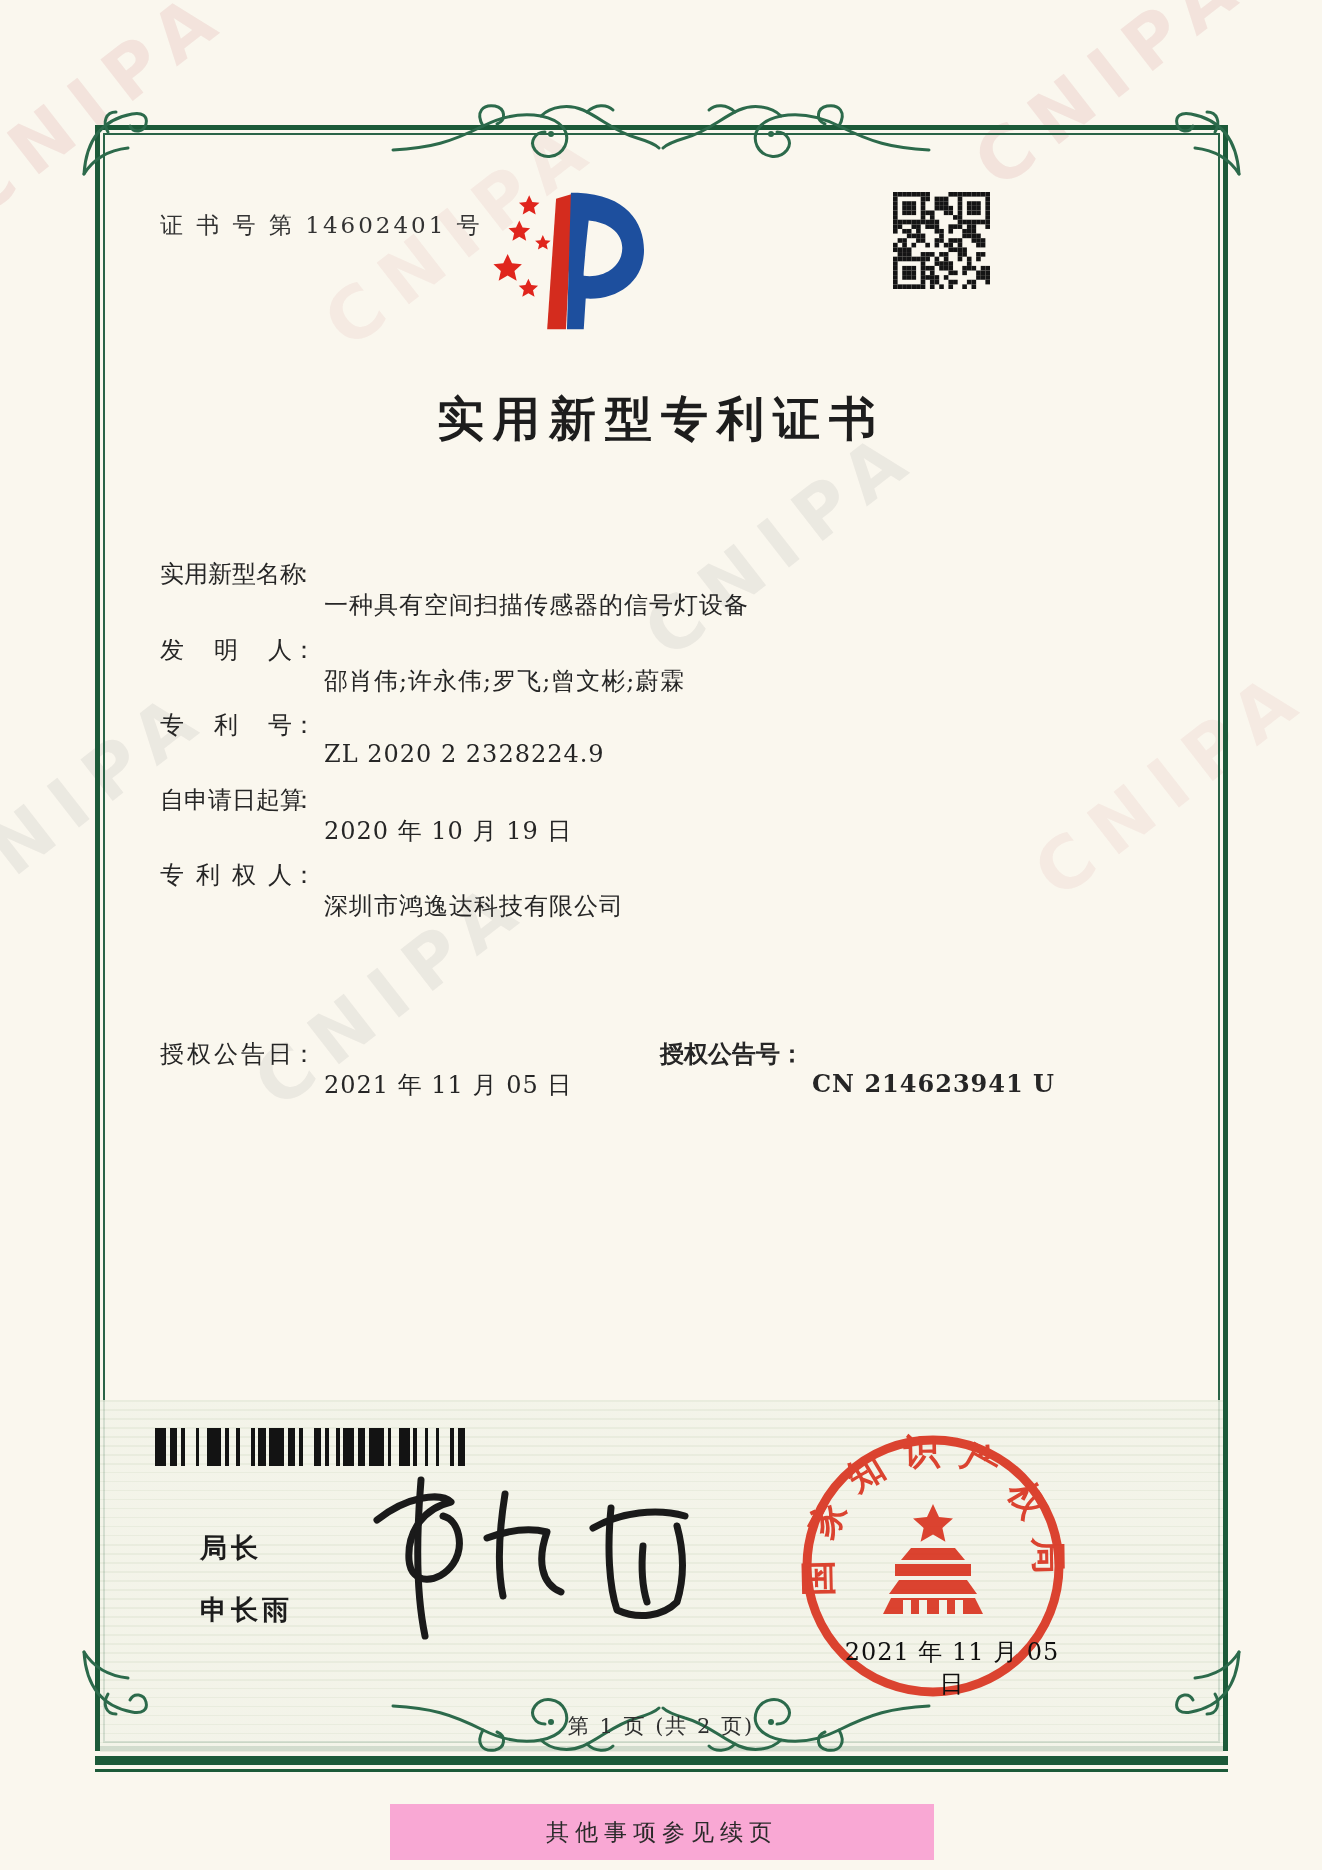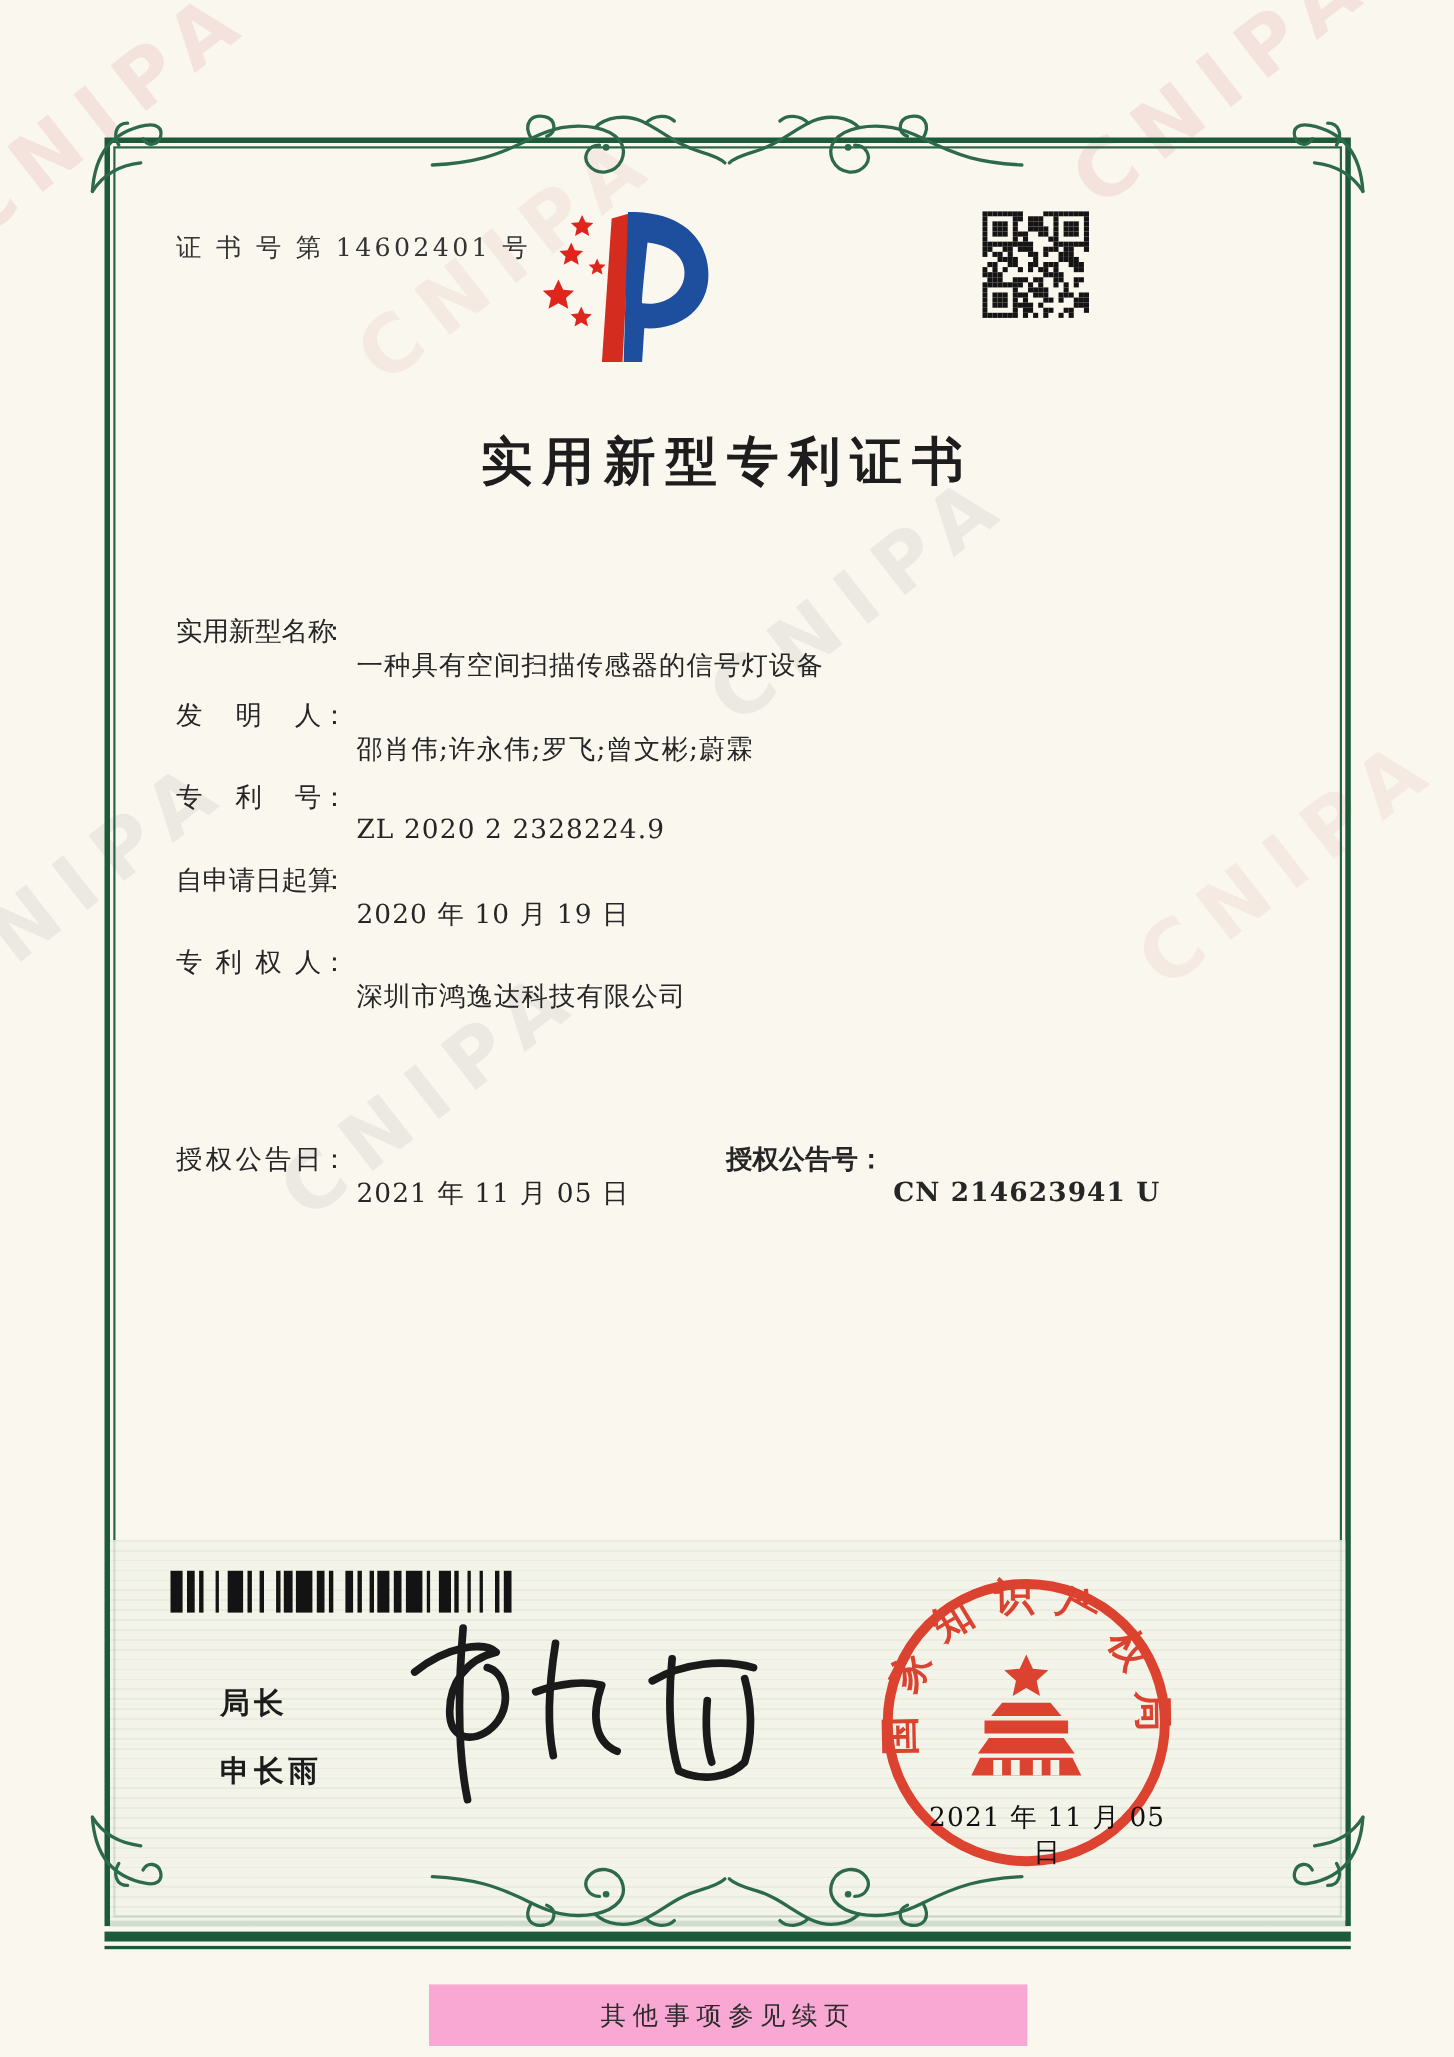--- a/index.html
+++ b/index.html
@@ -500,17 +500,18 @@
         <path d="M86,184 L186,184 L178,168 L94,168 Z"></path>
         <rect x="106" y="170" width="8" height="14" fill="#f2f3e8"></rect>
         <rect x="122" y="170" width="8" height="14" fill="#f2f3e8"></rect>
         <rect x="142" y="170" width="8" height="14" fill="#f2f3e8"></rect>
         <rect x="158" y="170" width="8" height="14" fill="#f2f3e8"></rect>
       </g>
     </g>
   </svg>
   <div class="seal-date">2021 年 11 月 05 日</div>
 
+  <div class="page-info">第 1 页 (共 2 页)</div>
   <div class="note-box">
     <div>其他事项参见续页</div>
   </div>
 
 </div>
 
 </body></html>

